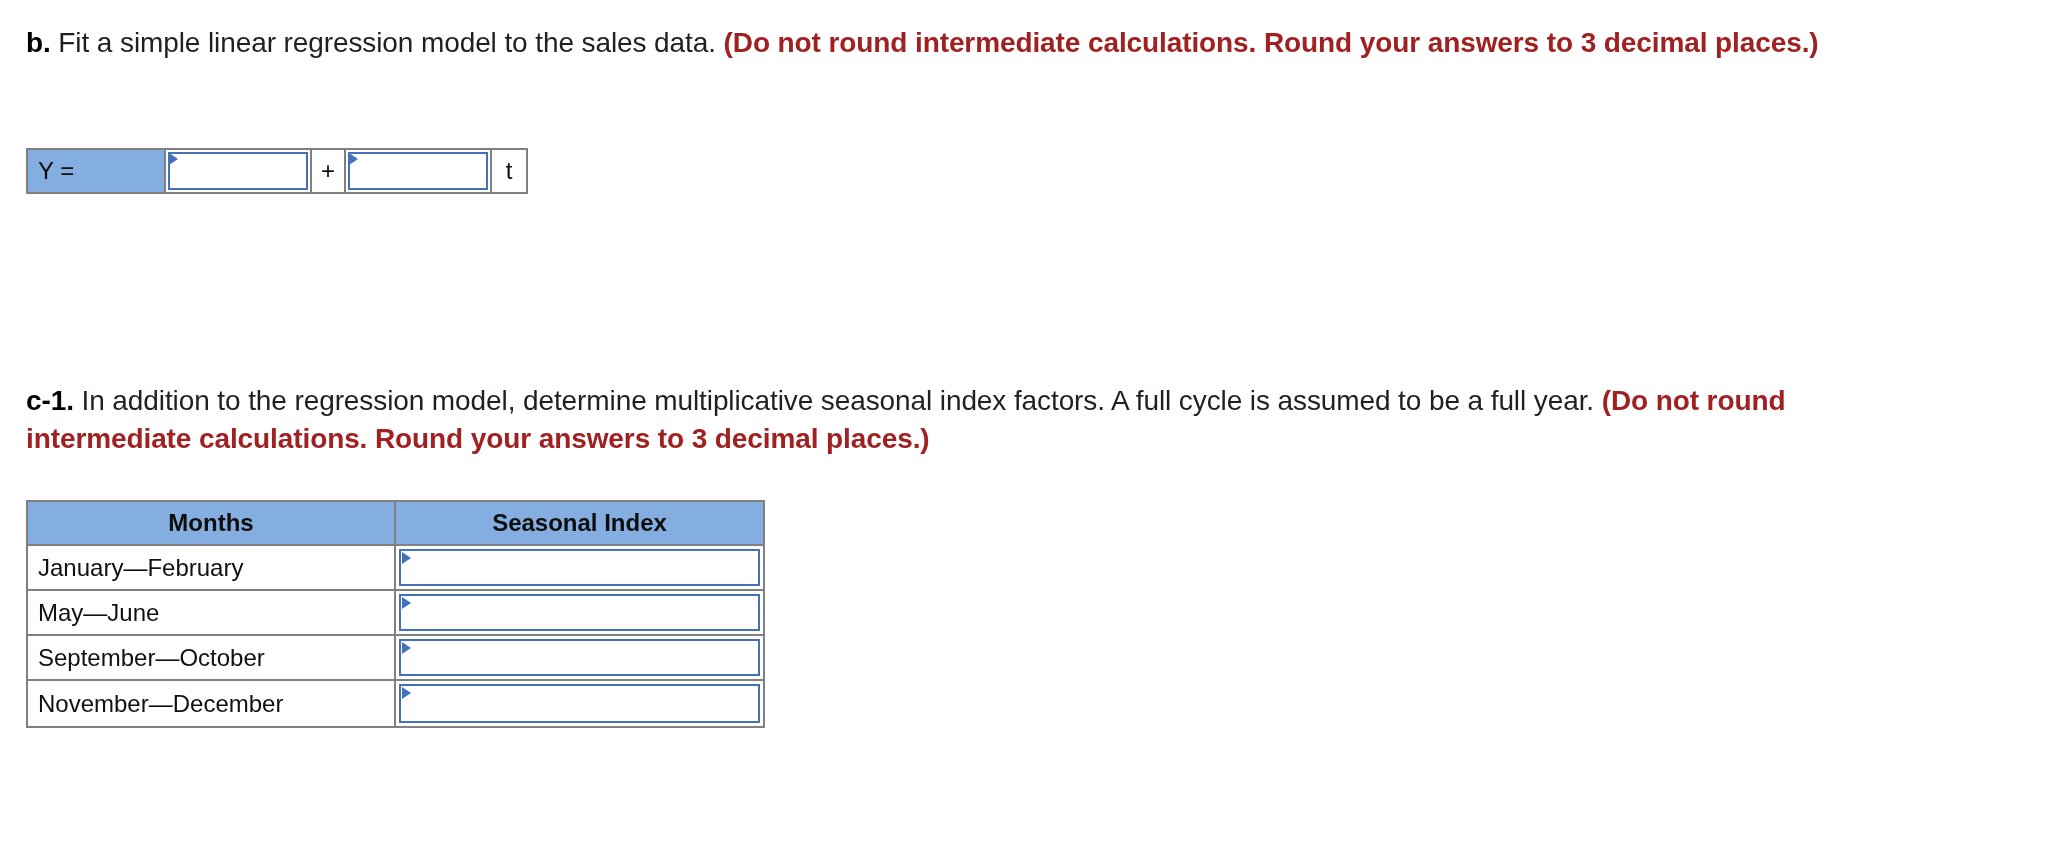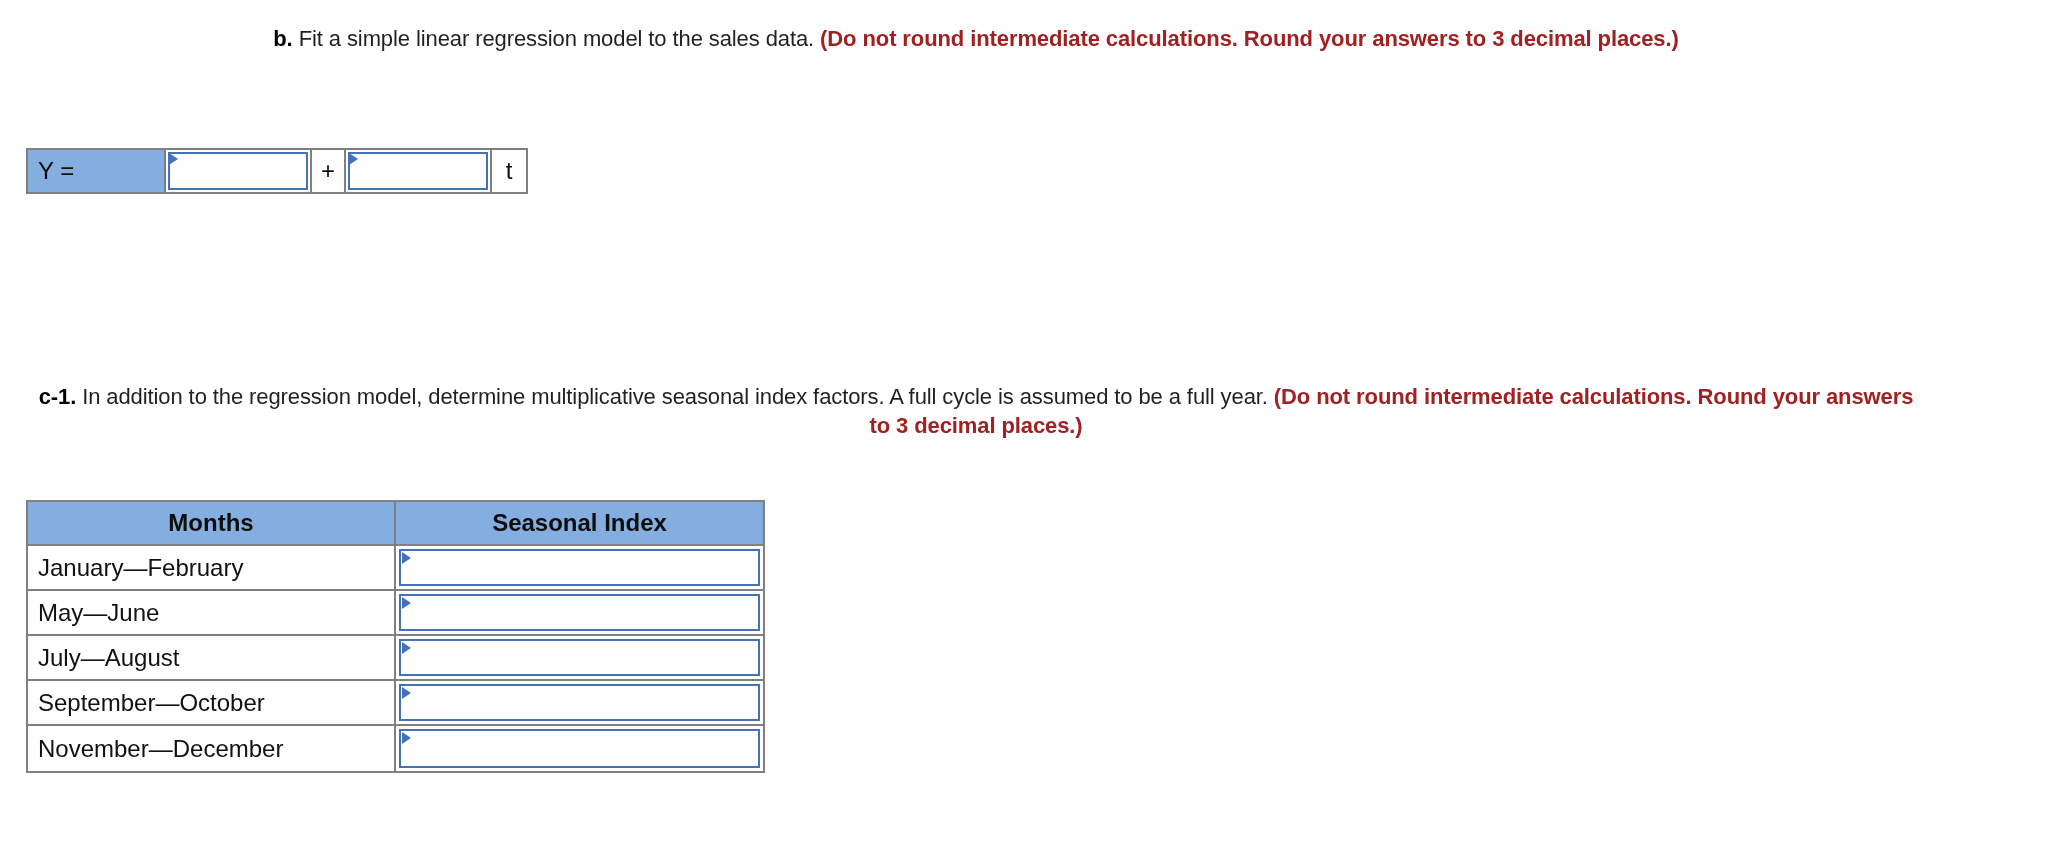--- a/index.html
+++ b/index.html
@@ -12,25 +12,24 @@
     height: 850px;
     font-family: "Liberation Sans", sans-serif;
     color: #1a1a1a;
     overflow: hidden;
     position: relative;
   }
 
   
   .question {
     position: absolute;
-    font-size: 22px;
+    font-size: 28px;
     line-height: 1.34;
     color: #231f20;
     letter-spacing: -0.1px;
-    text-align: center;
   }
   .q-b   { left: 26px; top: 24px;  width: 1900px; }
   .q-c1  { left: 26px; top: 382px; width: 1900px; }
 
   .q-prefix {
     font-weight: bold;
     color: #000000;
   }
   .q-note {
     font-weight: bold;
@@ -220,29 +219,20 @@
     <tr>
       <td class="month-cell">May—June</td>
       <td class="index-cell">
         <div class="cellinner">
           <span class="tri-marker"></span>
           <input class="ans-input" type="text" style="">
         </div>
       </td>
     </tr>
     <tr>
-      <td class="month-cell">July—August</td>
-      <td class="index-cell">
-        <div class="cellinner">
-          <span class="tri-marker"></span>
-          <input class="ans-input" type="text" style="">
-        </div>
-      </td>
-    </tr>
-    <tr>
       <td class="month-cell">September—October</td>
       <td class="index-cell">
         <div class="cellinner">
           <span class="tri-marker"></span>
           <input class="ans-input" type="text" style="">
         </div>
       </td>
     </tr>
     <tr>
       <td class="month-cell">November—December</td>

